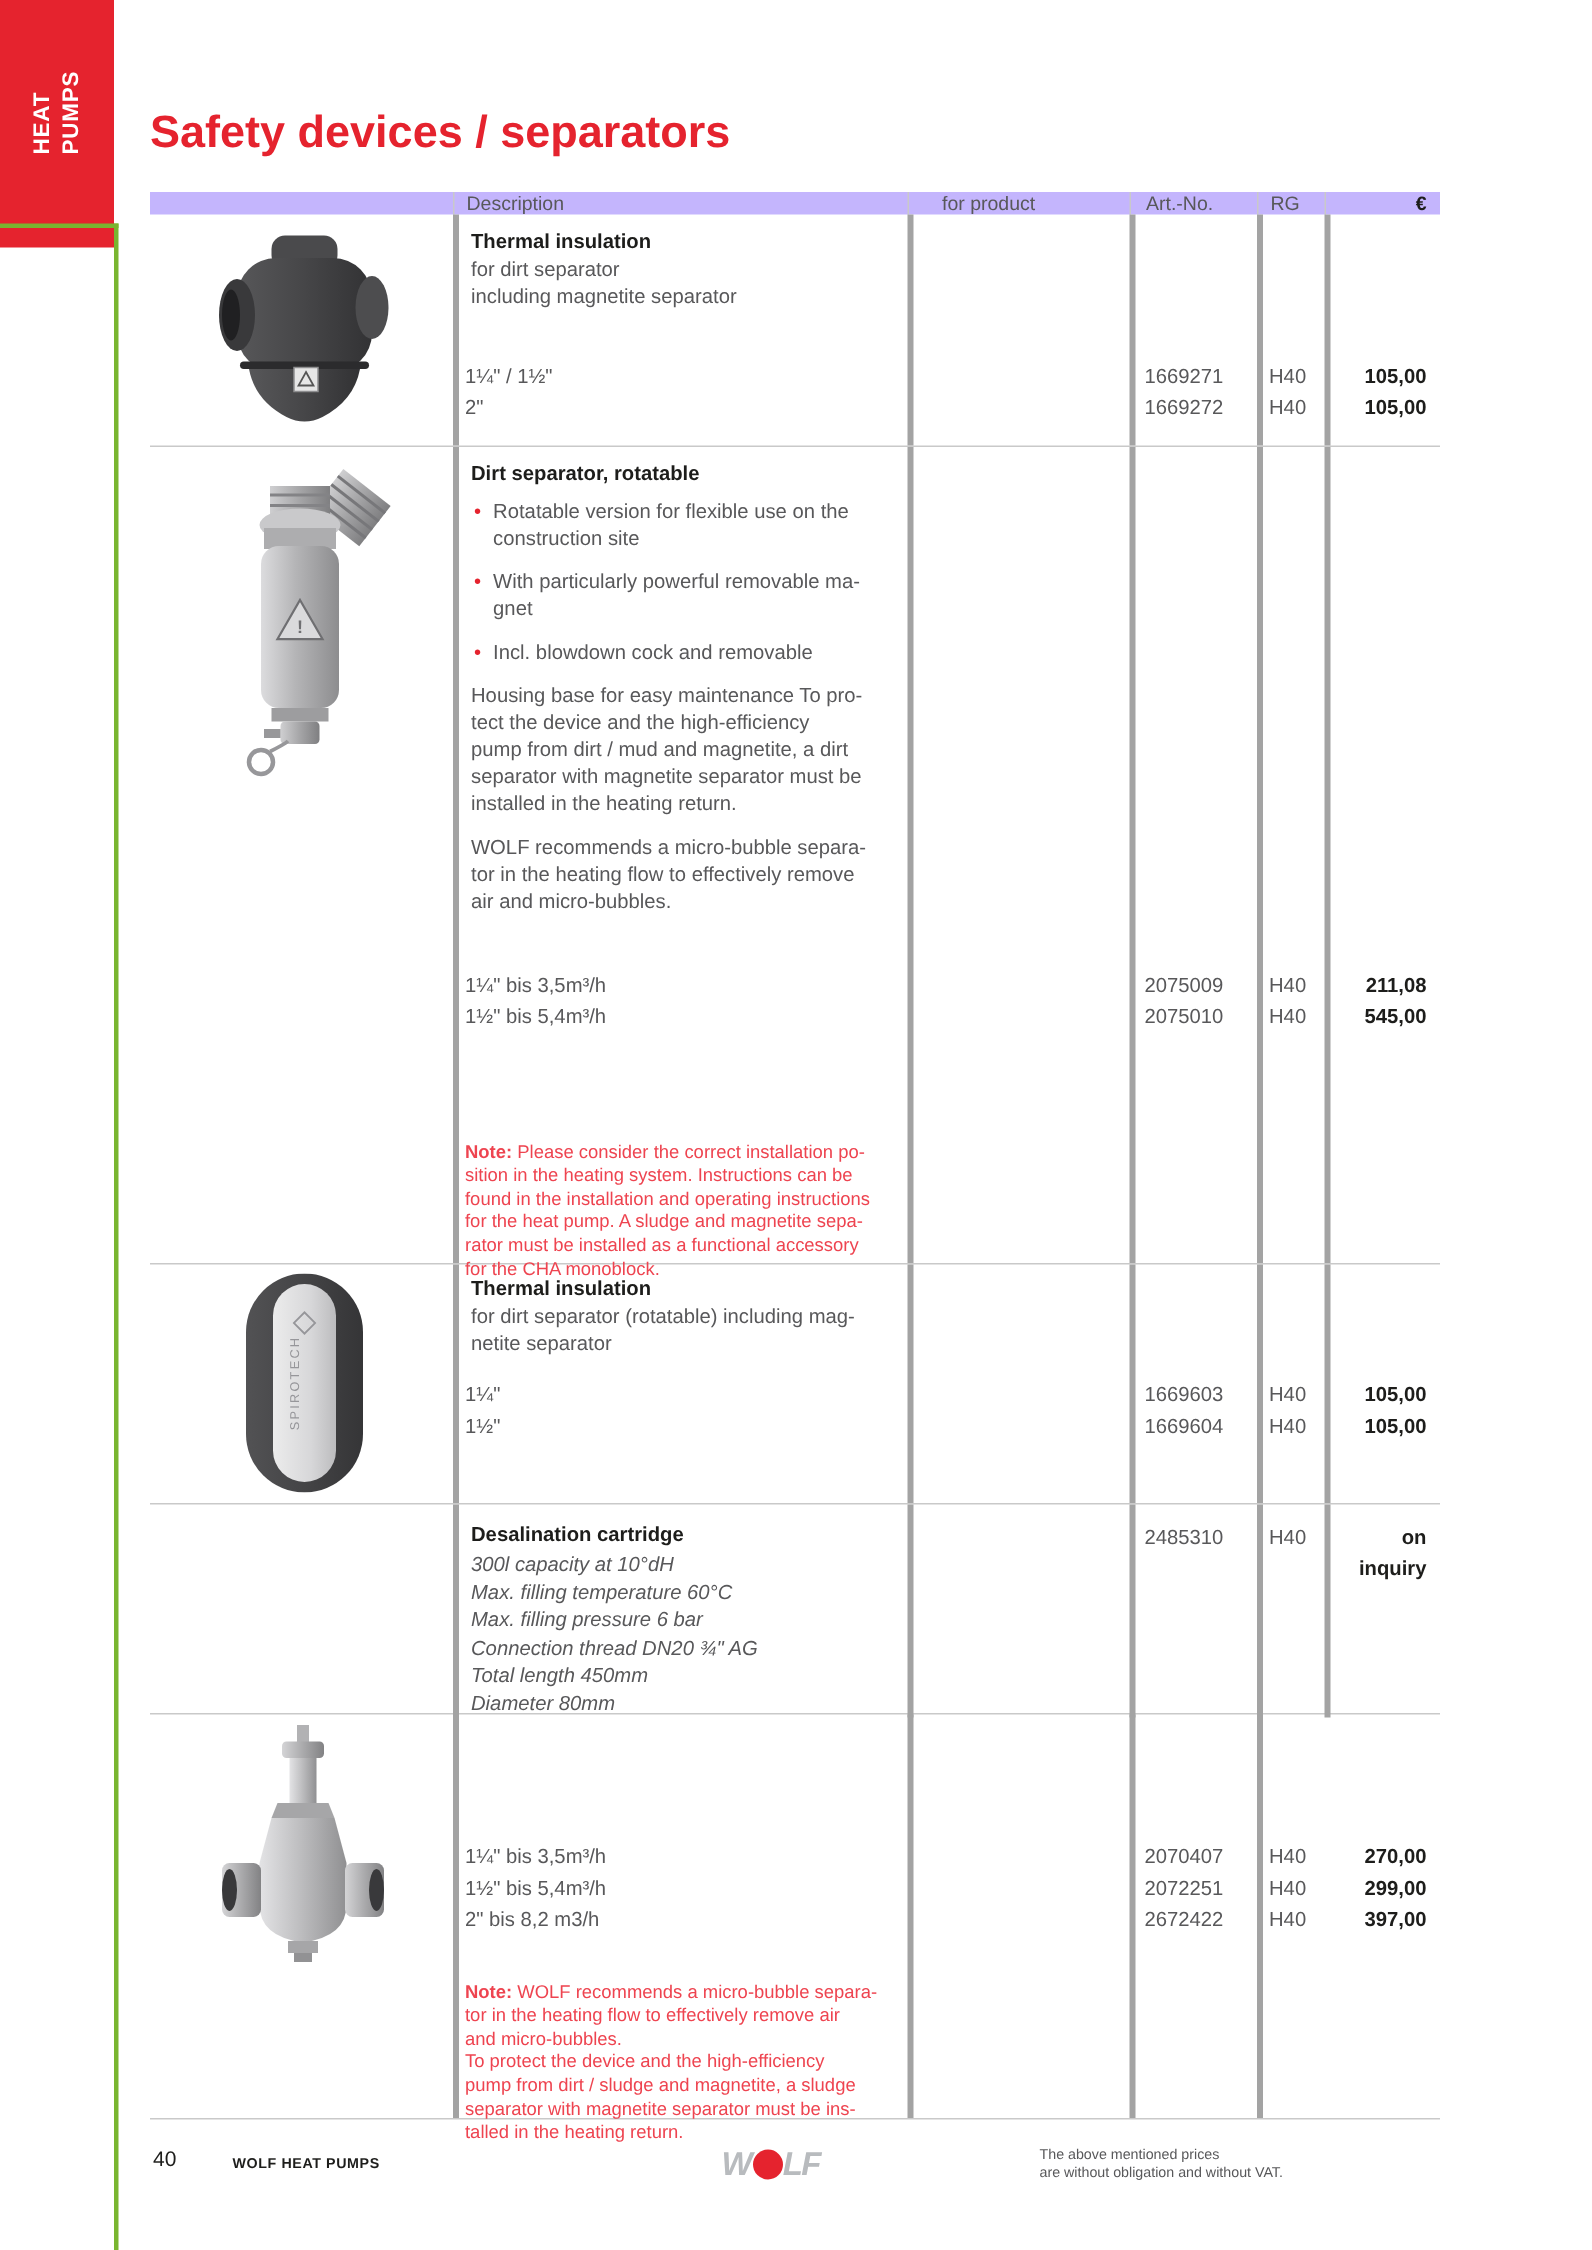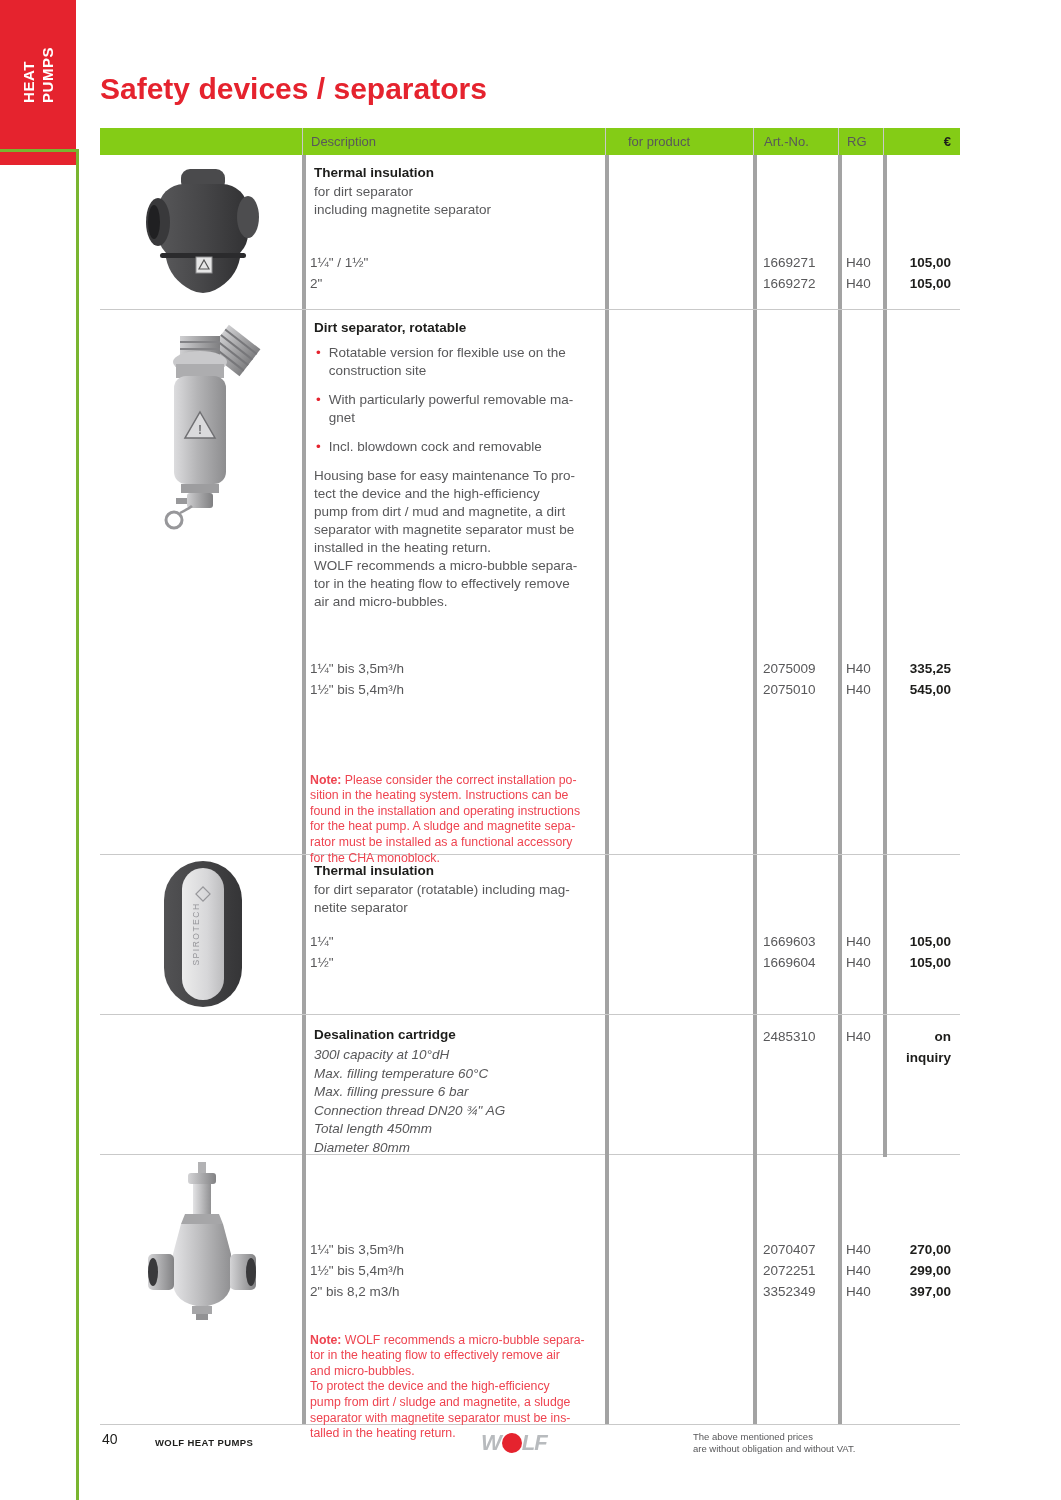--- a/index.html
+++ b/index.html
@@ -14,41 +14,41 @@
                line-height:19px;letter-spacing:.5px;text-align:left;}
   .green-h{position:absolute;left:0;top:149px;width:79px;height:3px;background:var(--accent-green);}
   .green-v{position:absolute;left:76px;top:149px;width:3px;height:1351px;background:var(--accent-green);}
 
   
   .page-title{position:absolute;left:100px;top:52px;font-size:30px;font-weight:bold;color:var(--brand-red);}
 
   
   .catalog{position:absolute;left:100px;top:128px;width:860px;}
   .thead,.trow{display:grid;grid-template-columns:202px 303px 148px 85px 45px 77px;position:relative;box-sizing:border-box;}
-  .thead{height:27px;background:#84cc16;font-size:13px;color:#58585a;}
+  .thead{height:15px;background:#c4b5fd;font-size:13px;color:#58585a;}
   .thead .hc{display:flex;align-items:center;border-left:1px solid #c9c9c9;box-sizing:border-box;padding-left:8px;}
   .thead .hc.first{border-left:none;}
   .thead .hc.c3{padding-left:22px;}
   .thead .hc.c4{padding-left:10px;}
   .thead .hc.c5{padding-left:8px;}
   .thead .hc.c6{justify-content:flex-end;padding-left:0;padding-right:9px;font-weight:bold;color:#1d1d1b;}
   .trow{border-bottom:1px solid #c9c9c9;}
   .c{border-left:4px solid #a3a3a3;box-sizing:border-box;position:relative;}
   .c.c1{border-left:none;}
   .r1{height:155px;} .r2{height:545px;} .r3{height:160px;} .r4{height:140px;} .r5{height:270px;}
 
   .desc{padding:9px 6px 0 8px;font-size:13.5px;line-height:18px;}
   .prod-title{font-weight:bold;color:#1d1d1b;margin-bottom:1px;}
   .prod-sub,.prod-details{white-space:pre-line;color:#58585a;}
   .prod-details{line-height:18.5px;margin-top:2px;font-style:italic;}
   .bullets{margin-top:7px;}
   .bullet{display:flex;margin-bottom:11px;}
   .bullet .dot{color:var(--brand-red);margin:0 8px 0 2px;font-size:13.5px;}
   .bullet-text,.para{white-space:pre-line;}
-  .para{}
+  .para{margin-top:11px;}
 
   
   .ov{position:absolute;font-size:13.5px;line-height:21px;}
   .ov div{height:21px;}
   .ov-size{left:210px;width:290px;}
   .ov-art{left:663px;width:80px;}
   .ov-rg{left:746px;width:36px;}
   .ov-price{left:783px;width:68px;text-align:right;font-weight:bold;color:#1d1d1b;}
   .ov-price .multi{height:auto;white-space:pre-line;}
   .t-r1{top:97px;} .t-r2{top:348px;} .t-r3{top:76px;} .t-r4{top:11px;} .t-r5{top:84px;}
@@ -225,21 +225,21 @@
       </div>
       <div class="ov ov-art t-r2">
         <div>2075009</div>
         <div>2075010</div>
       </div>
       <div class="ov ov-rg t-r2">
         <div>H40</div>
         <div>H40</div>
       </div>
       <div class="ov ov-price t-r2">
-        <div>335,25</div>
+        <div>211,08</div>
         <div>545,00</div>
       </div>
       <div class="note note-r2">
         <span class="note-label">Note:</span> <span>Please consider the correct installation po-
 sition in the heating system. Instructions can be
 found in the installation and operating instructions
 for the heat pump. A sludge and magnetite sepa-
 rator must be installed as a functional accessory
 for the CHA monoblock.</span>
       </div>
@@ -355,21 +355,21 @@
       <div class="c c5"></div>
       <div class="c c6"></div>
       <div class="ov ov-size t-r5">
         <div>1¼" bis 3,5m³/h</div>
         <div>1½" bis 5,4m³/h</div>
         <div>2" bis 8,2 m3/h</div>
       </div>
       <div class="ov ov-art t-r5">
         <div>2070407</div>
         <div>2072251</div>
-        <div>3352349</div>
+        <div>2672422</div>
       </div>
       <div class="ov ov-rg t-r5">
         <div>H40</div>
         <div>H40</div>
         <div>H40</div>
       </div>
       <div class="ov ov-price t-r5">
         <div>270,00</div>
         <div>299,00</div>
         <div>397,00</div>

